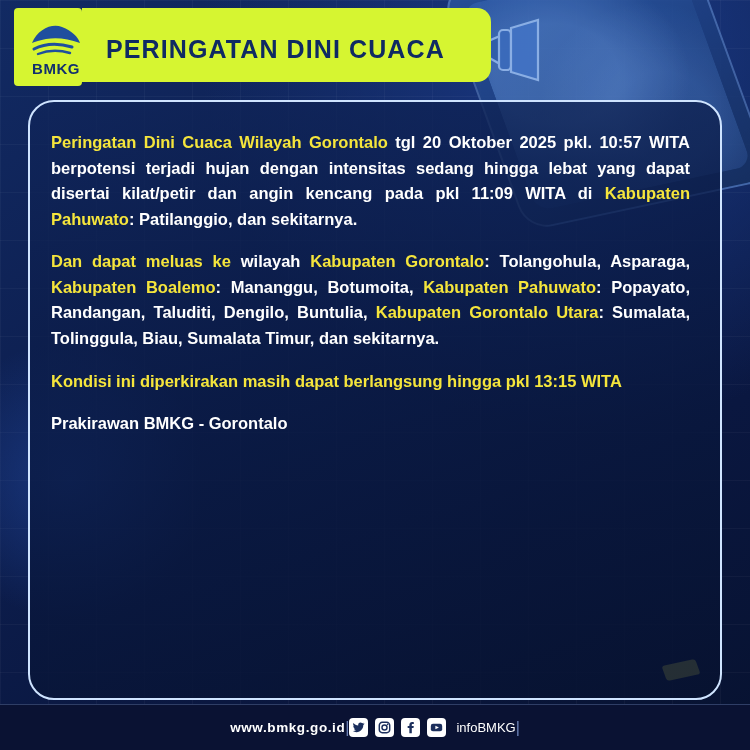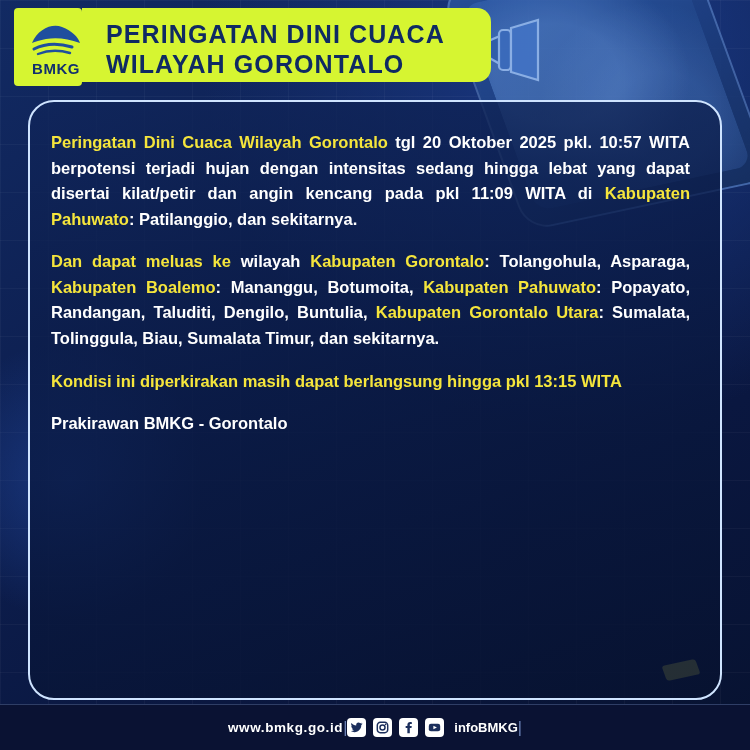--- a/index.html
+++ b/index.html
@@ -127,21 +127,21 @@
     color: #fff; font-size: 13.5px; font-weight: 700; letter-spacing: .6px;
   }
   .sep { color: #6d83b8; font-size: 16px; }
   .social { display: flex; align-items: center; gap: 7px; }
   .sicon {
     width: 19px; height: 19px; border-radius: 4px;
     background: #fff;
     display: flex; align-items: center; justify-content: center;
   }
   .sicon svg { width: 13px; height: 13px; display: block; }
-  .handle { color: #fff; font-size: 13px; font-weight: 700; margin-left: 3px; }
+  .handle { color: #fff; font-size: 13px; font-weight: 400; margin-left: 3px; }
   .callcenter { display: flex; align-items: center; gap: 7px; }
   .phone-badge {
     width: 20px; height: 20px; border-radius: 50%;
     background: #fff; display: flex; align-items: center; justify-content: center;
   }
   .phone-badge svg { width: 12px; height: 12px; }
   .cc-text { color: #fff; font-size: 13px; font-weight: 700; }
 </style>
 </head>
 <body>
@@ -163,21 +163,20 @@
   <div class="logo-box">
     <svg class="logo-mark" viewBox="0 0 56 42">
       <path d="M4 26 C10 12, 24 6, 34 10 C44 14, 50 20, 52 26 C40 22, 30 20, 18 22 C12 23, 7 25, 4 26 Z" fill="#1f4f9e"></path>
       <path d="M6 32 C16 27, 30 26, 44 30" stroke="#1f4f9e" stroke-width="3" fill="none" stroke-linecap="round"></path>
       <path d="M10 37 C20 33, 32 33, 42 36" stroke="#1f4f9e" stroke-width="2.4" fill="none" stroke-linecap="round"></path>
     </svg>
     <div class="logo-text">BMKG</div>
   </div>
   <div class="title-plate">
     <div>PERINGATAN DINI CUACA</div>
-    <div>WILAYAH GORONTALO</div>
   </div>
 </div>
 
 <div class="card">
   <div class="body-text">
 
     <p>
       <span class="hl">Peringatan Dini Cuaca Wilayah Gorontalo</span><span> tgl 20 Oktober 2025 pkl. 10:57 WITA berpotensi terjadi hujan dengan intensitas sedang hingga lebat yang dapat disertai kilat/petir dan angin kencang pada pkl 11:09 WITA di </span><span class="hl">Kabupaten Pahuwato</span><span>: Patilanggio, dan sekitarnya.</span>
     </p>
 

